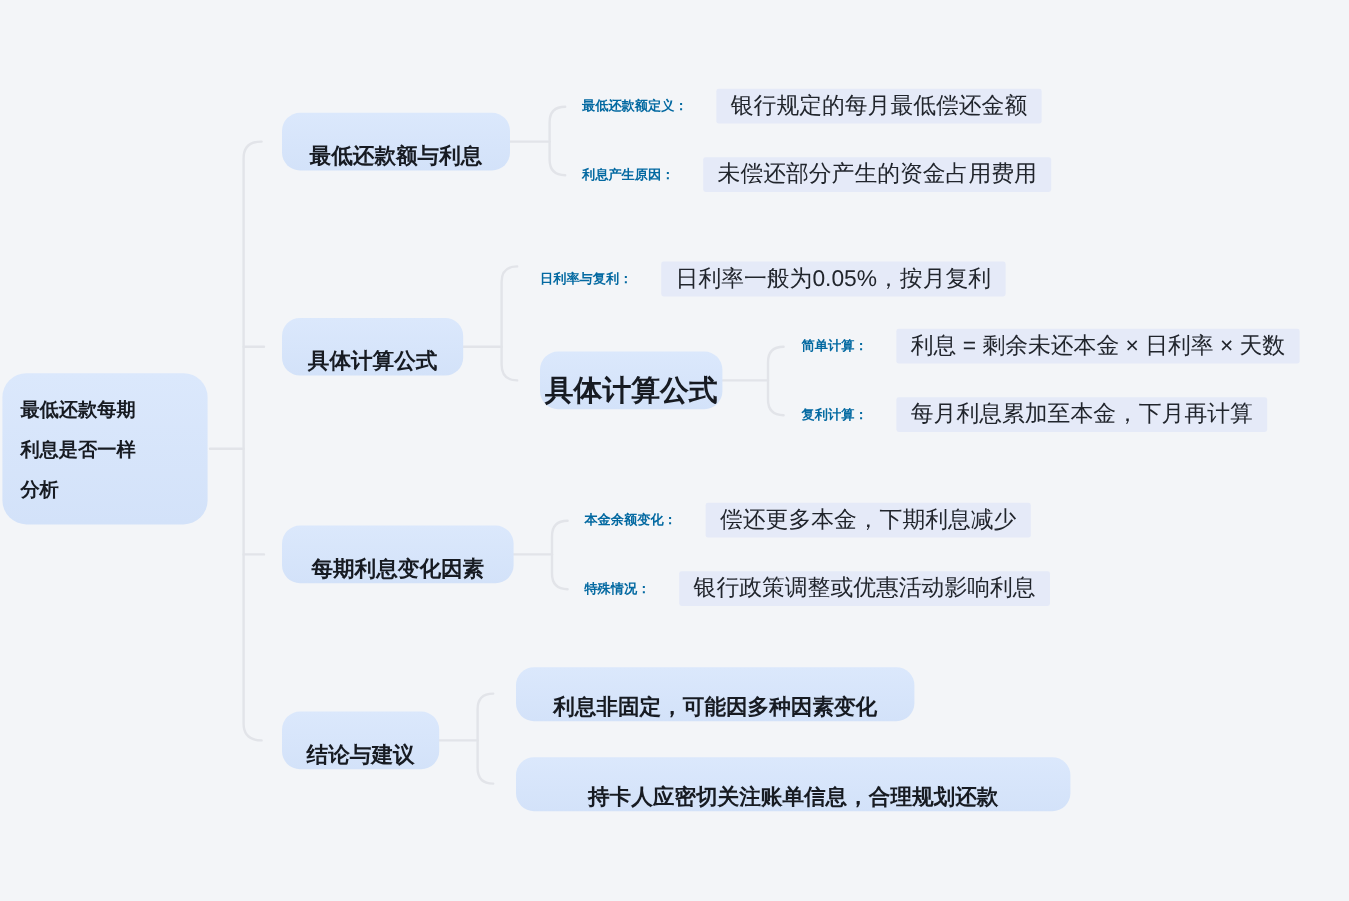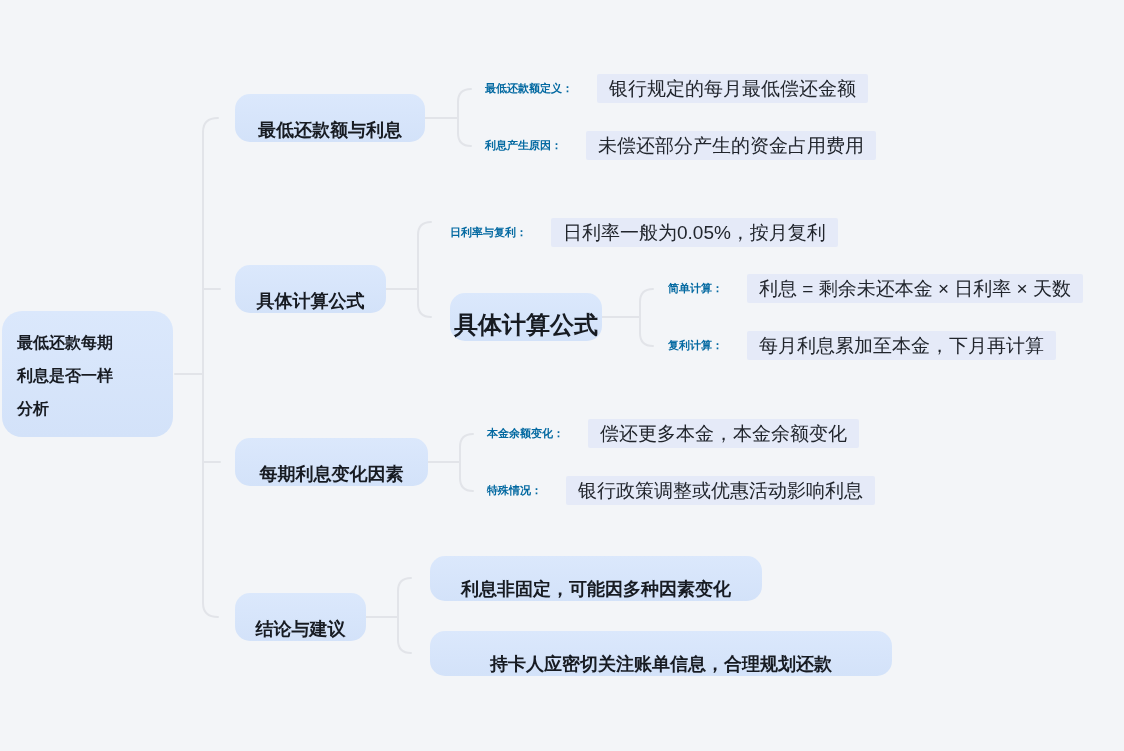--- a/index.html
+++ b/index.html
@@ -135,21 +135,21 @@
     <span class="leaf-label">简单计算：</span>
     <span class="leaf-value">利息 = 剩余未还本金 × 日利率 × 天数</span>
   </div>
   <div class="leaf-row" id="row-sc2">
     <span class="leaf-label">复利计算：</span>
     <span class="leaf-value">每月利息累加至本金，下月再计算</span>
   </div>
 
   <div class="leaf-row" id="row-b3c1">
     <span class="leaf-label">本金余额变化：</span>
-    <span class="leaf-value">偿还更多本金，本金余额变化</span>
+    <span class="leaf-value">偿还更多本金，下期利息减少</span>
   </div>
   <div class="leaf-row" id="row-b3c2">
     <span class="leaf-label">特殊情况：</span>
     <span class="leaf-value">银行政策调整或优惠活动影响利息</span>
   </div>
 
   <div class="node b4child" id="b4-child-1">
     <span>利息非固定，可能因多种因素变化</span>
   </div>
   <div class="node b4child" id="b4-child-2">

